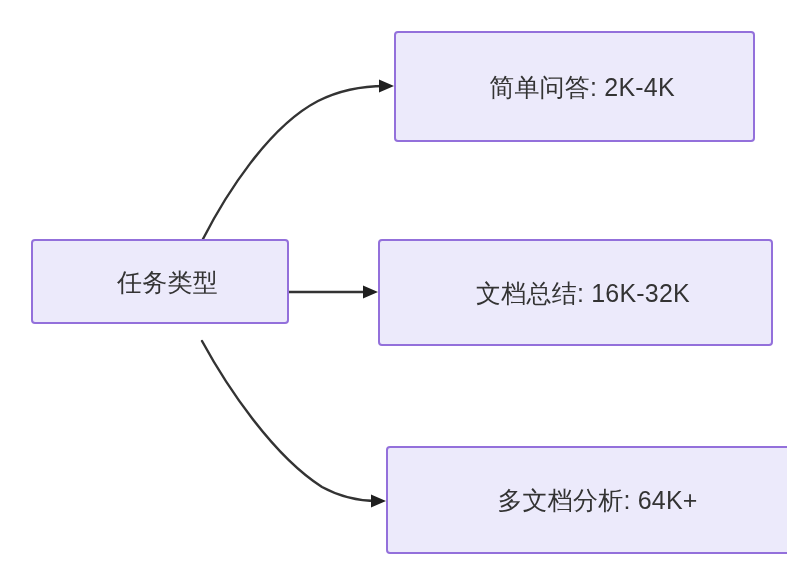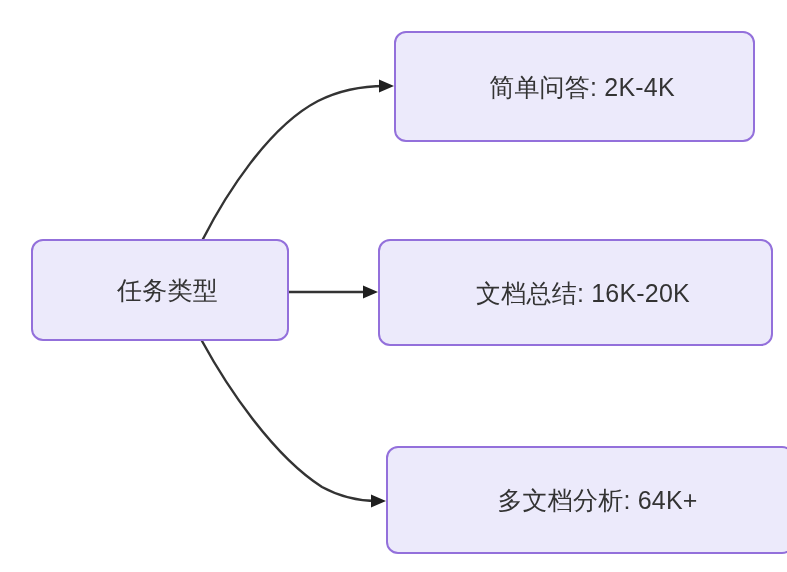--- a/index.html
+++ b/index.html
@@ -24,41 +24,41 @@
     top: 0;
     width: 787px;
     height: 572px;
     pointer-events: none;
   }
   .flow-node {
     position: absolute;
     box-sizing: border-box;
     background: #ECEAFB;
     border: 2px solid #9370DB;
-    border-radius: 12px;
+    border-radius: 4px;
     display: flex;
     align-items: center;
     justify-content: center;
     z-index: 2;
     padding-left: 15px;
   }
   .flow-node .node-label {
     font-family: "Liberation Sans", "DejaVu Sans", sans-serif;
     font-size: 25px;
     line-height: 1.2;
     color: #333333;
     white-space: nowrap;
     letter-spacing: 0.2px;
   }
   
   #node-root {
     left: 31px;
     top: 239px;
     width: 258px;
-    height: 102px;
+    height: 85px;
   }
   
   #node-simple-qa {
     left: 394px;
     top: 31px;
     width: 361px;
     height: 111px;
   }
   #node-doc-summary {
     left: 378px;
@@ -108,20 +108,20 @@
 
   <div class="flow-node" id="node-root">
     <span class="node-label">任务类型</span>
   </div>
 
   <div class="flow-node" id="node-simple-qa">
     <span class="node-label">简单问答: 2K-4K</span>
   </div>
 
   <div class="flow-node" id="node-doc-summary">
-    <span class="node-label">文档总结: 16K-20K</span>
+    <span class="node-label">文档总结: 16K-32K</span>
   </div>
 
   <div class="flow-node" id="node-multi-doc">
     <span class="node-label">多文档分析: 64K+</span>
   </div>
 
 </div>
 
 </body></html>

